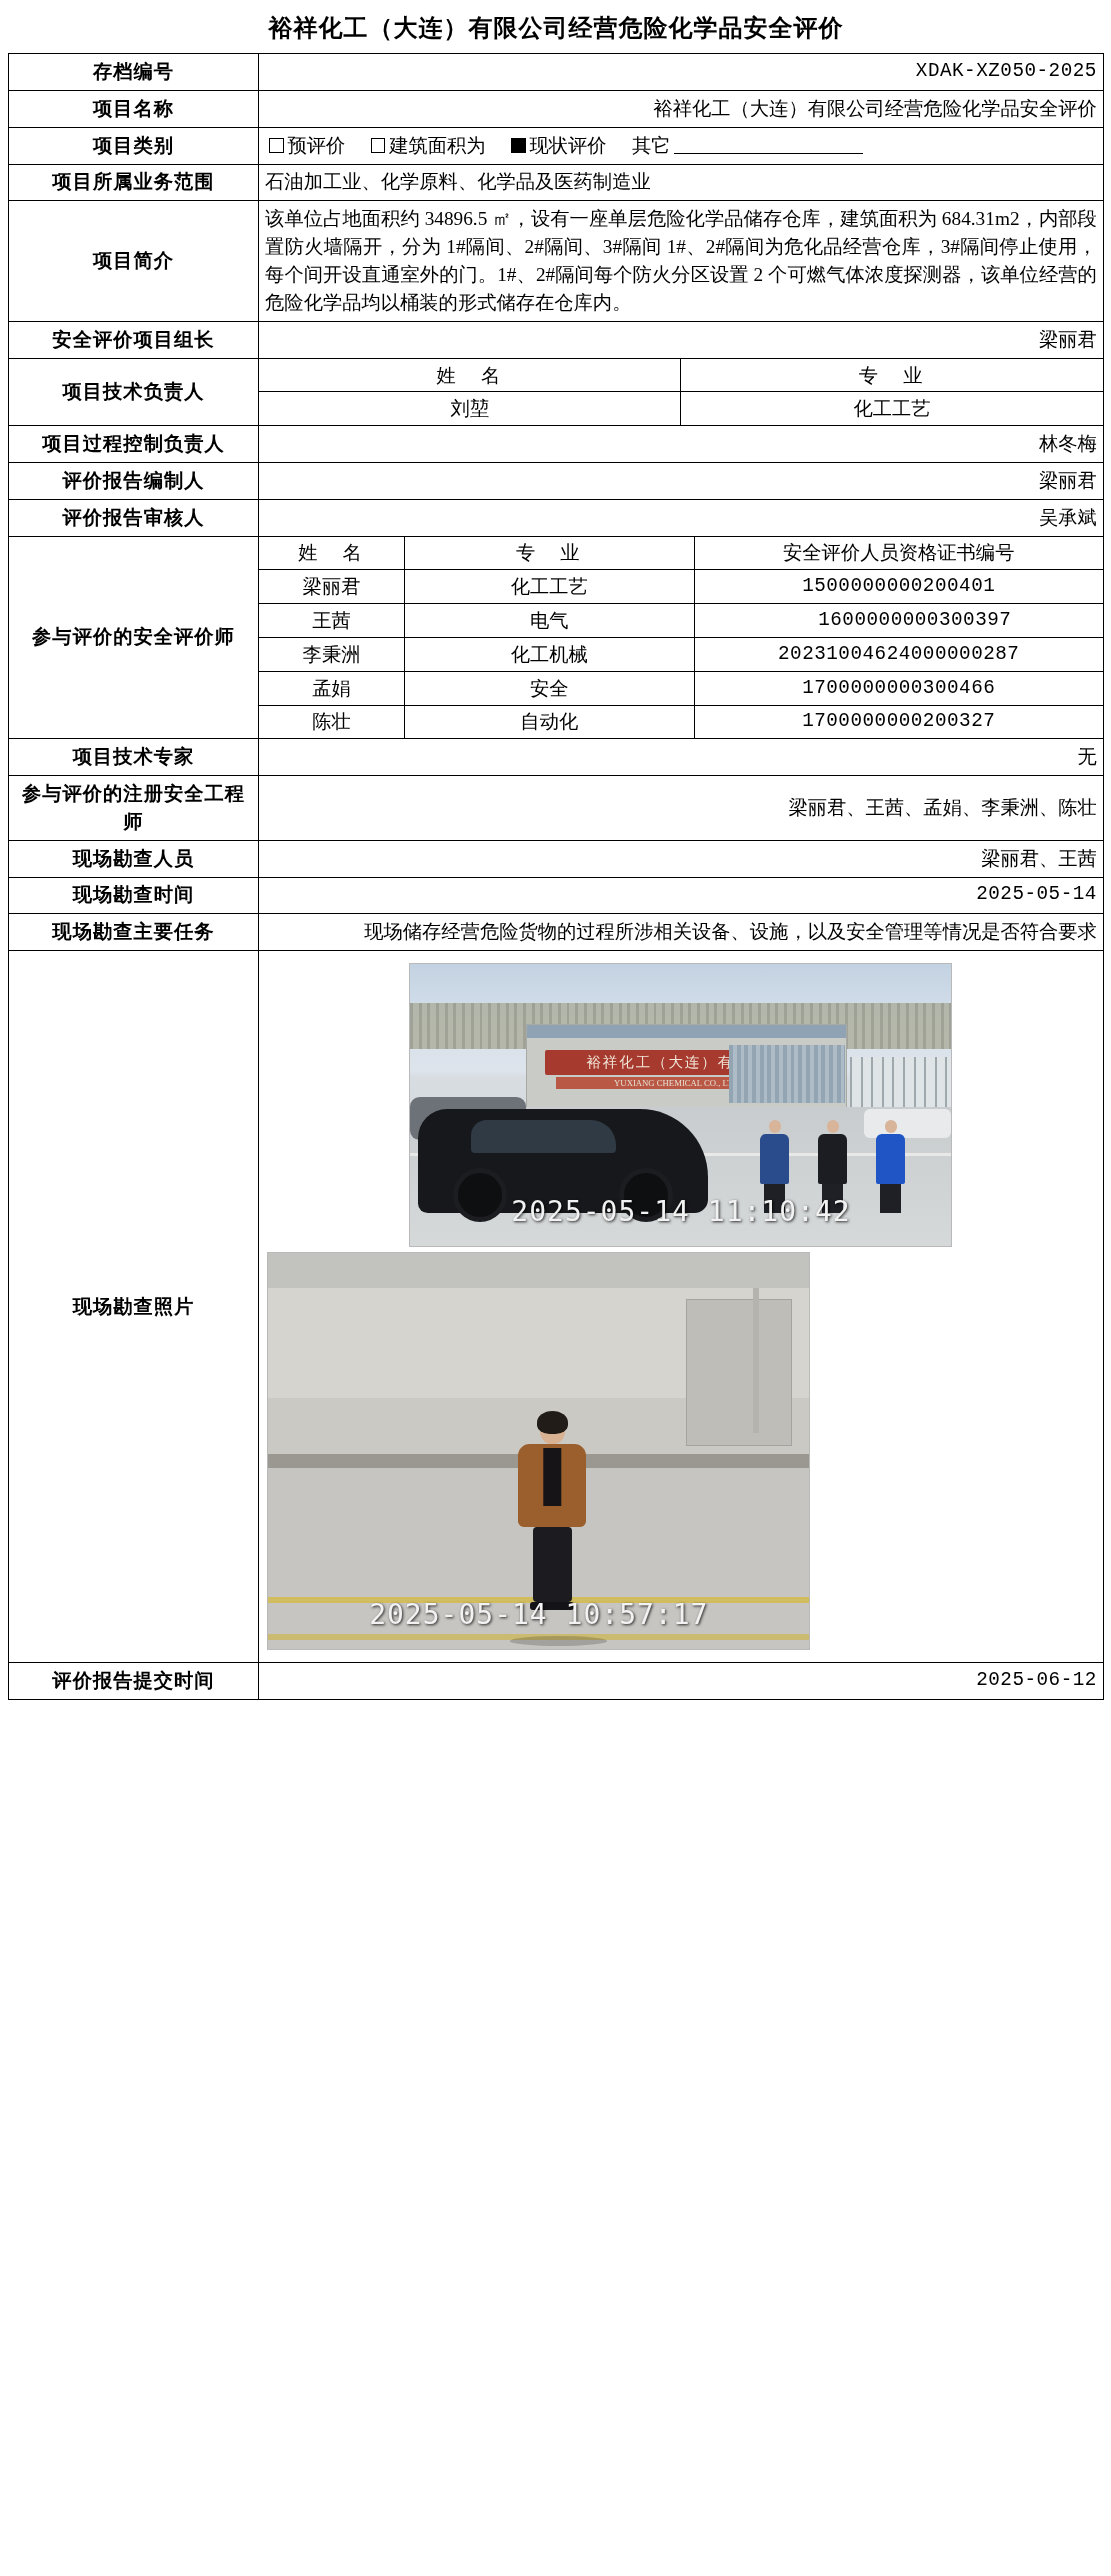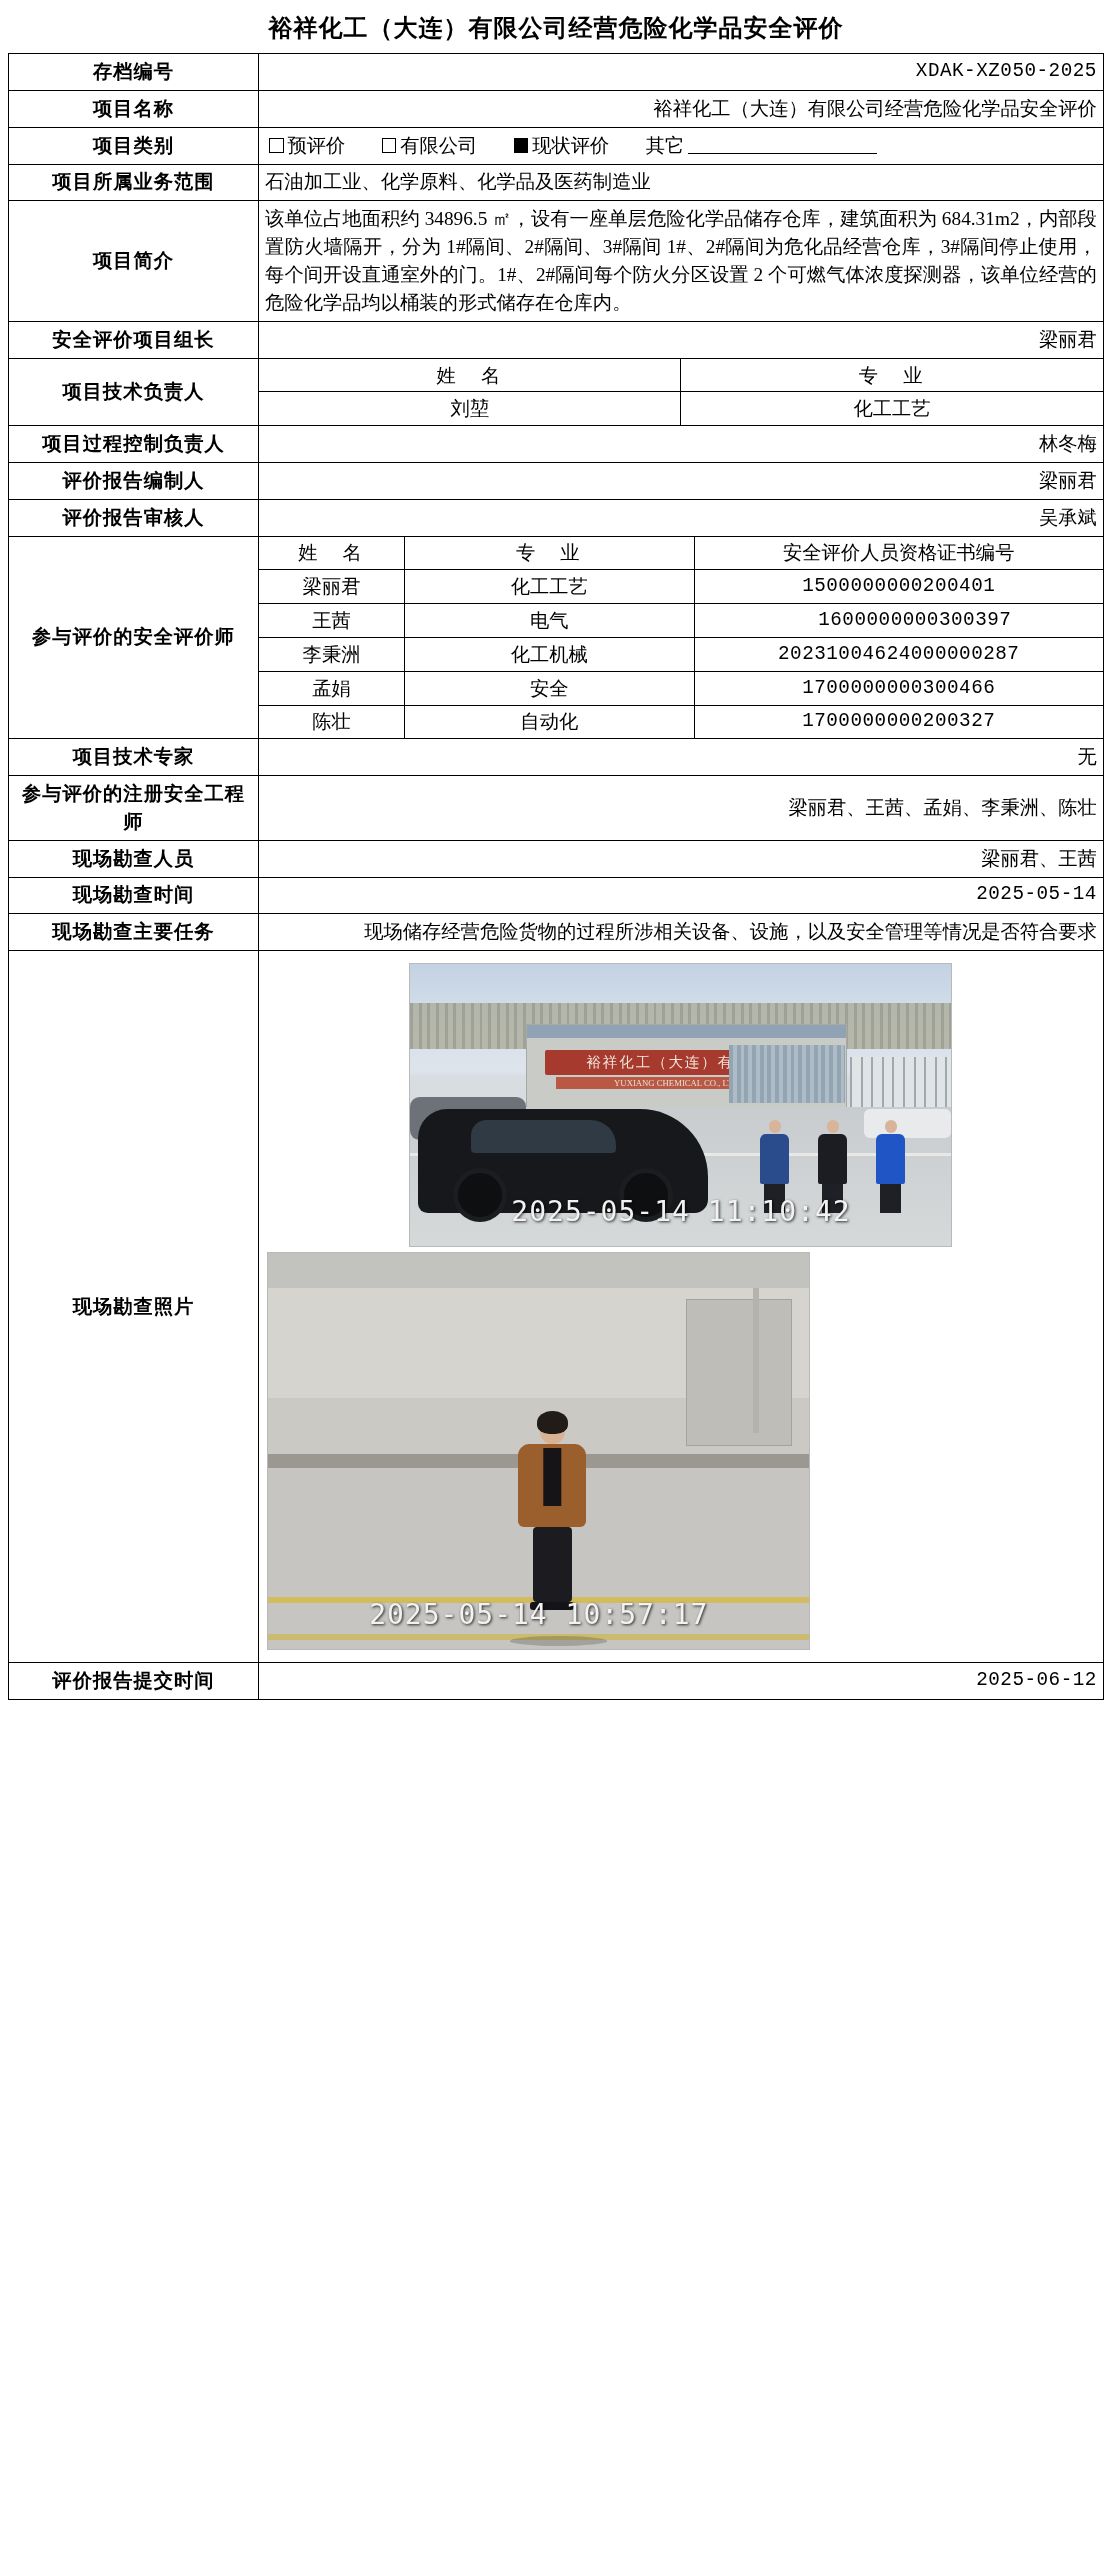--- a/index.html
+++ b/index.html
@@ -53,21 +53,21 @@
     text-align: left;
   }
   .mono {
     font-family: "Liberation Mono", "DejaVu Sans Mono", monospace;
     font-size: 18.4px;
     letter-spacing: 0.5px;
   }
   .cat-row {
     display: flex;
     align-items: center;
-    gap: 19px;
+    gap: 8px;
     padding-left: 3.9px;
   }
   .cat-item {
     display: inline-flex;
     align-items: center;
     gap: 3.9px;
     font-size: 19.3px;
     margin-right: 17.4px;
   }
   .box-empty {
@@ -216,21 +216,21 @@
       <tr>
         <td class="lbl">项目类别</td>
         <td class="val-left">
           <div class="cat-row">
             <span class="cat-item">
               <span class="box-empty"></span>
               <span>预评价</span>
             </span>
             <span class="cat-item">
               <span class="box-empty"></span>
-              <span>有限公司</span>
+              <span>建筑面积为</span>
             </span>
             <span class="cat-item">
               <span class="box-filled"></span>
               <span>现状评价</span>
             </span>
             <span class="cat-item">
               <span>其它</span>
               <span class="blank-line"></span>
             </span>
           </div>

